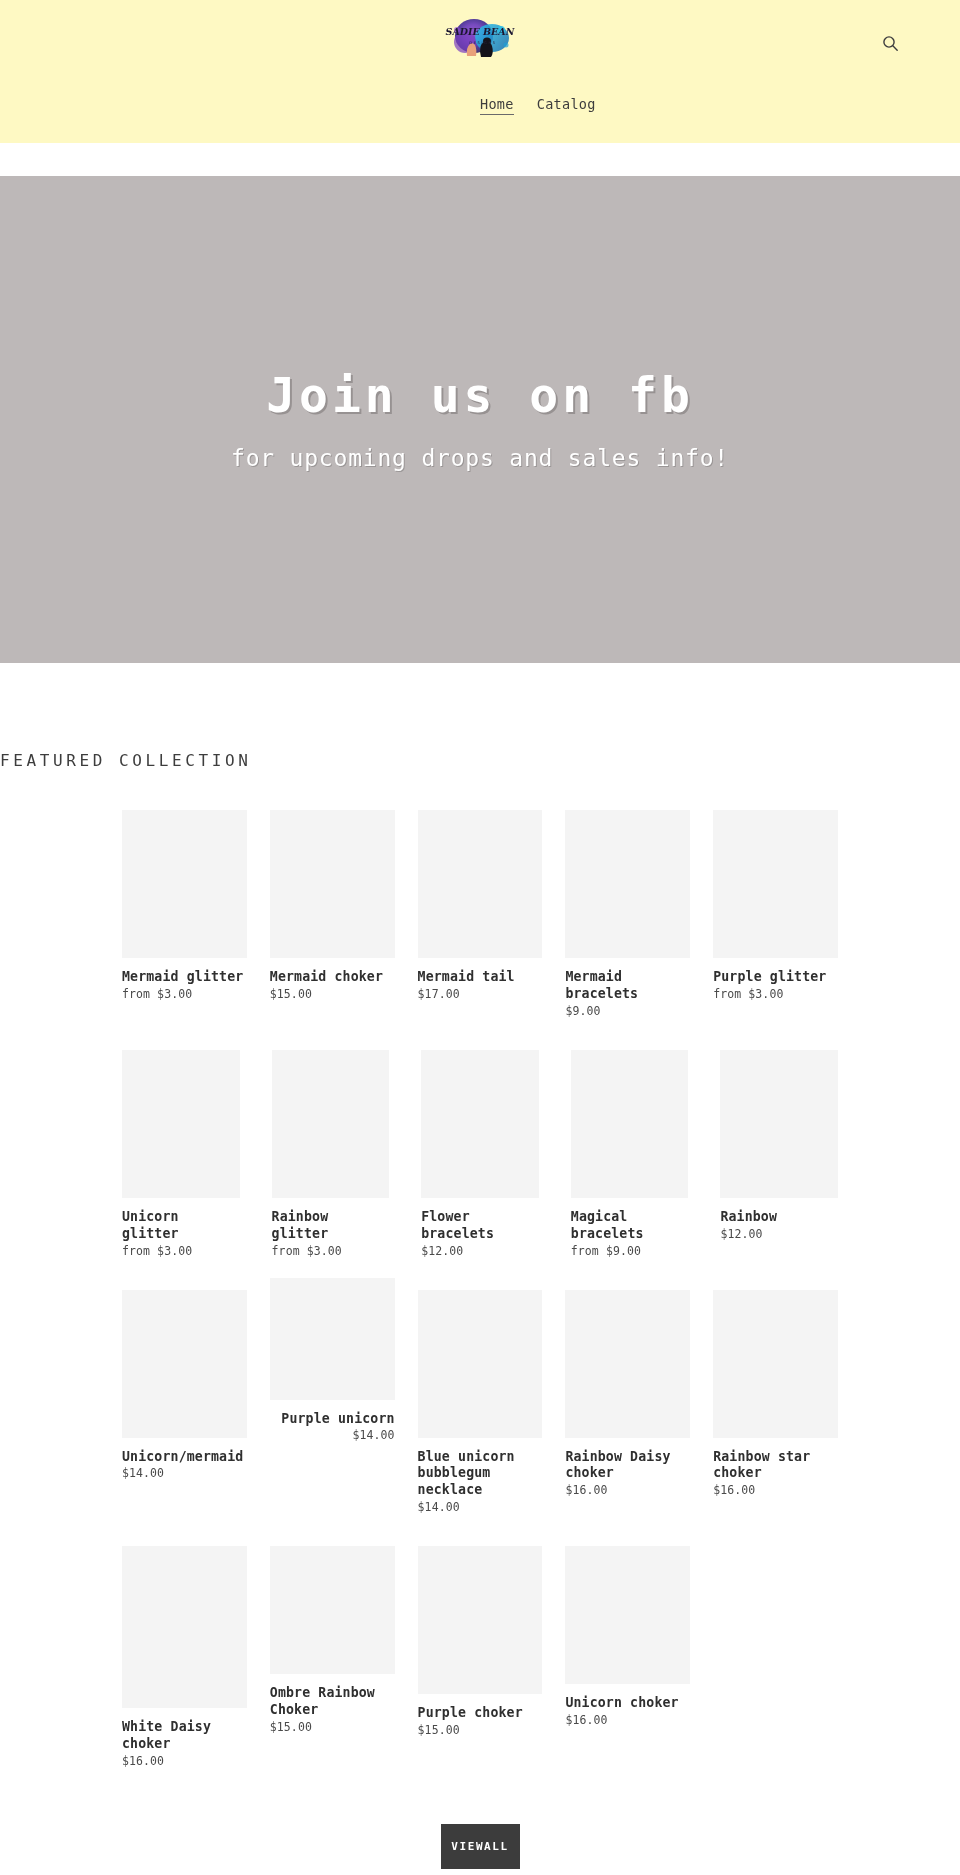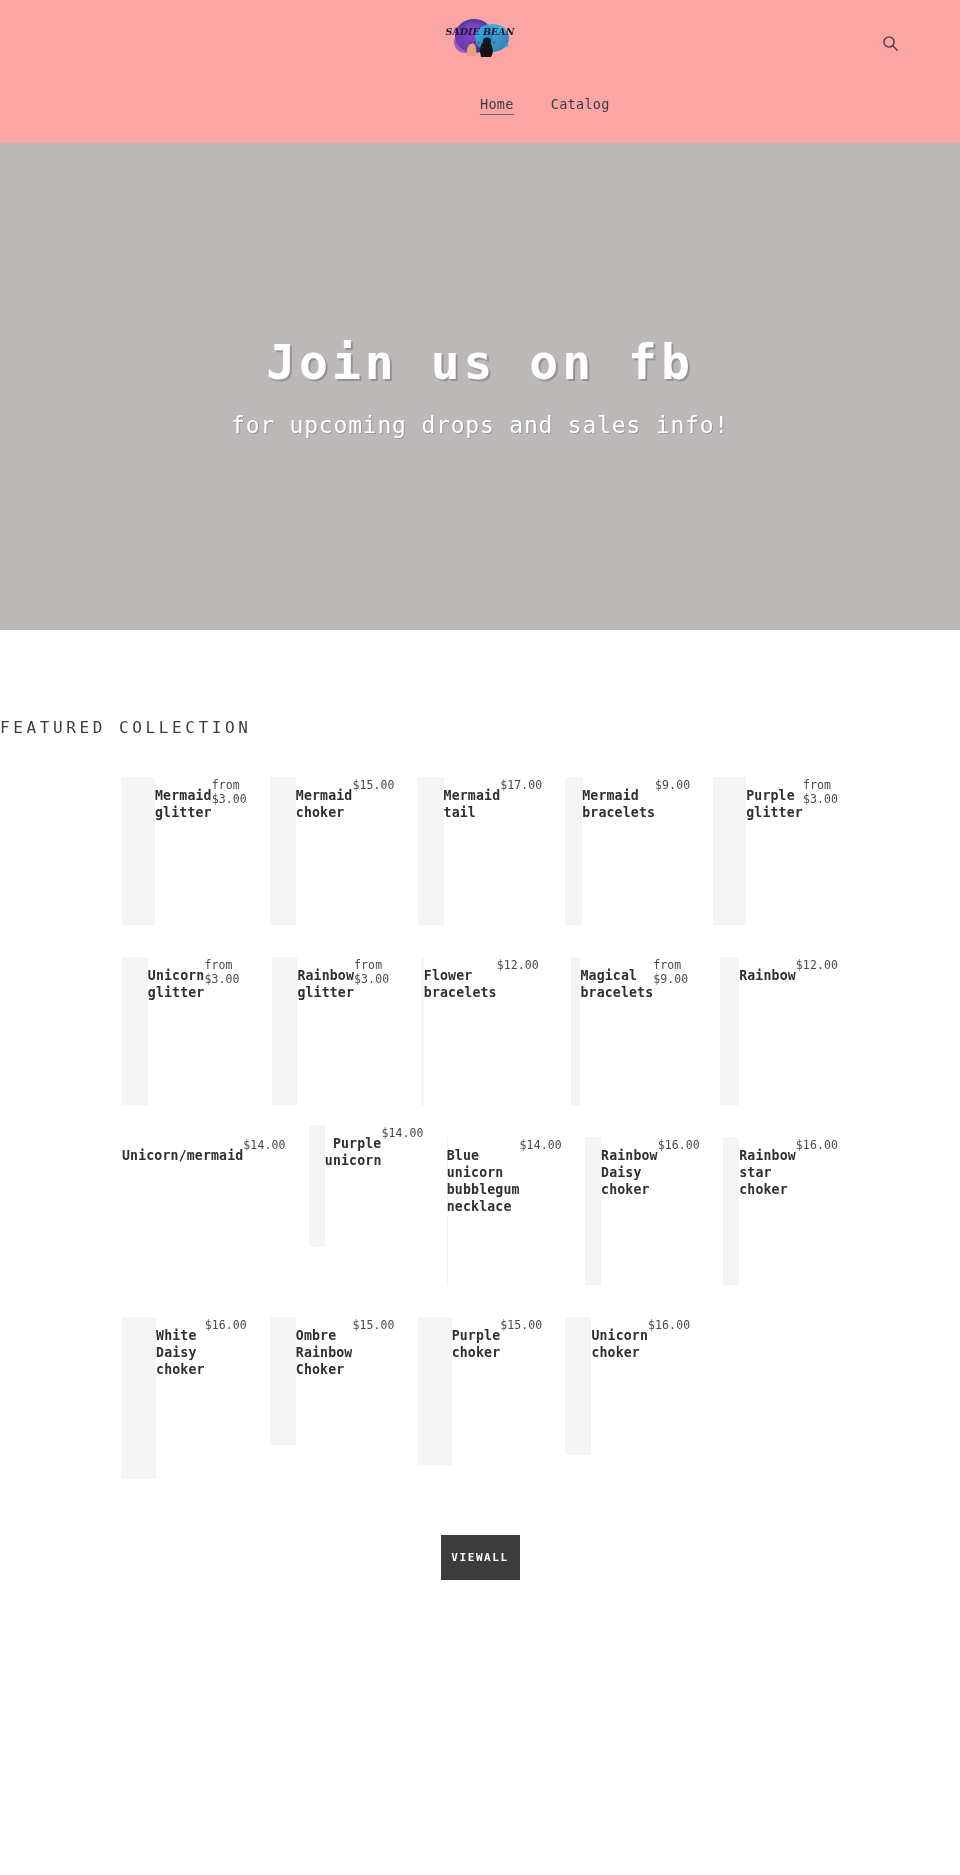--- a/index.html
+++ b/index.html
@@ -10,21 +10,21 @@
     color: #3d3d3d;
     -webkit-font-smoothing: antialiased;
   }
   body { width: 960px; overflow-x: hidden; }
 
   
   .header {
     position: relative;
     width: 960px;
     height: 143px;
-    background: #fca5a5;
+    background: #fef9c3;
     padding-left: 40px;
   }
   .logo-wrap {
     position: absolute;
     left: 50%;
     transform: translateX(-50%);
     top: 12px;
     width: 74px;
     height: 50px;
     display: flex;
@@ -43,21 +43,21 @@
     justify-content: center;
     cursor: pointer;
     background: none;
     border: none;
   }
   .nav {
     position: absolute;
     left: 480px;
     top: 96px;
     display: flex;
-    gap: 37px;
+    gap: 23px;
     font-size: 13.5px;
     letter-spacing: 0.3px;
   }
   .nav a {
     color: #3d3d3d;
     text-decoration: none;
     padding-bottom: 2px;
     cursor: pointer;
     white-space: nowrap;
   }
@@ -68,20 +68,21 @@
   
   .hero {
     width: 960px;
     height: 487px;
     background: #bdb8b8;
     display: flex;
     flex-direction: column;
     align-items: center;
     justify-content: center;
     text-align: center;
+    margin-top: 33px;
   }
   .hero-title {
     font-size: 48px;
     font-weight: bold;
     color: #ffffff;
     letter-spacing: 4px;
     text-shadow: 2px 2px 0 rgba(120,115,115,0.55);
     line-height: 1.15;
     margin-bottom: 22px;
   }
@@ -108,21 +109,21 @@
     width: 960px;
     padding: 0 122px;
     margin-top: 40px;
     display: grid;
     grid-template-columns: repeat(5, 1fr);
     column-gap: 23px;
     row-gap: 0px;
   }
   .card {
     display: flex;
-    flex-direction: row;
+    flex-direction: column;
     cursor: pointer;
     padding-bottom: 14px;
   }
   .card-img {
     width: 100%;
     background: #f4f4f4;
   }
   .card-title {
     margin-top: 11px;
     font-size: 13.2px;

